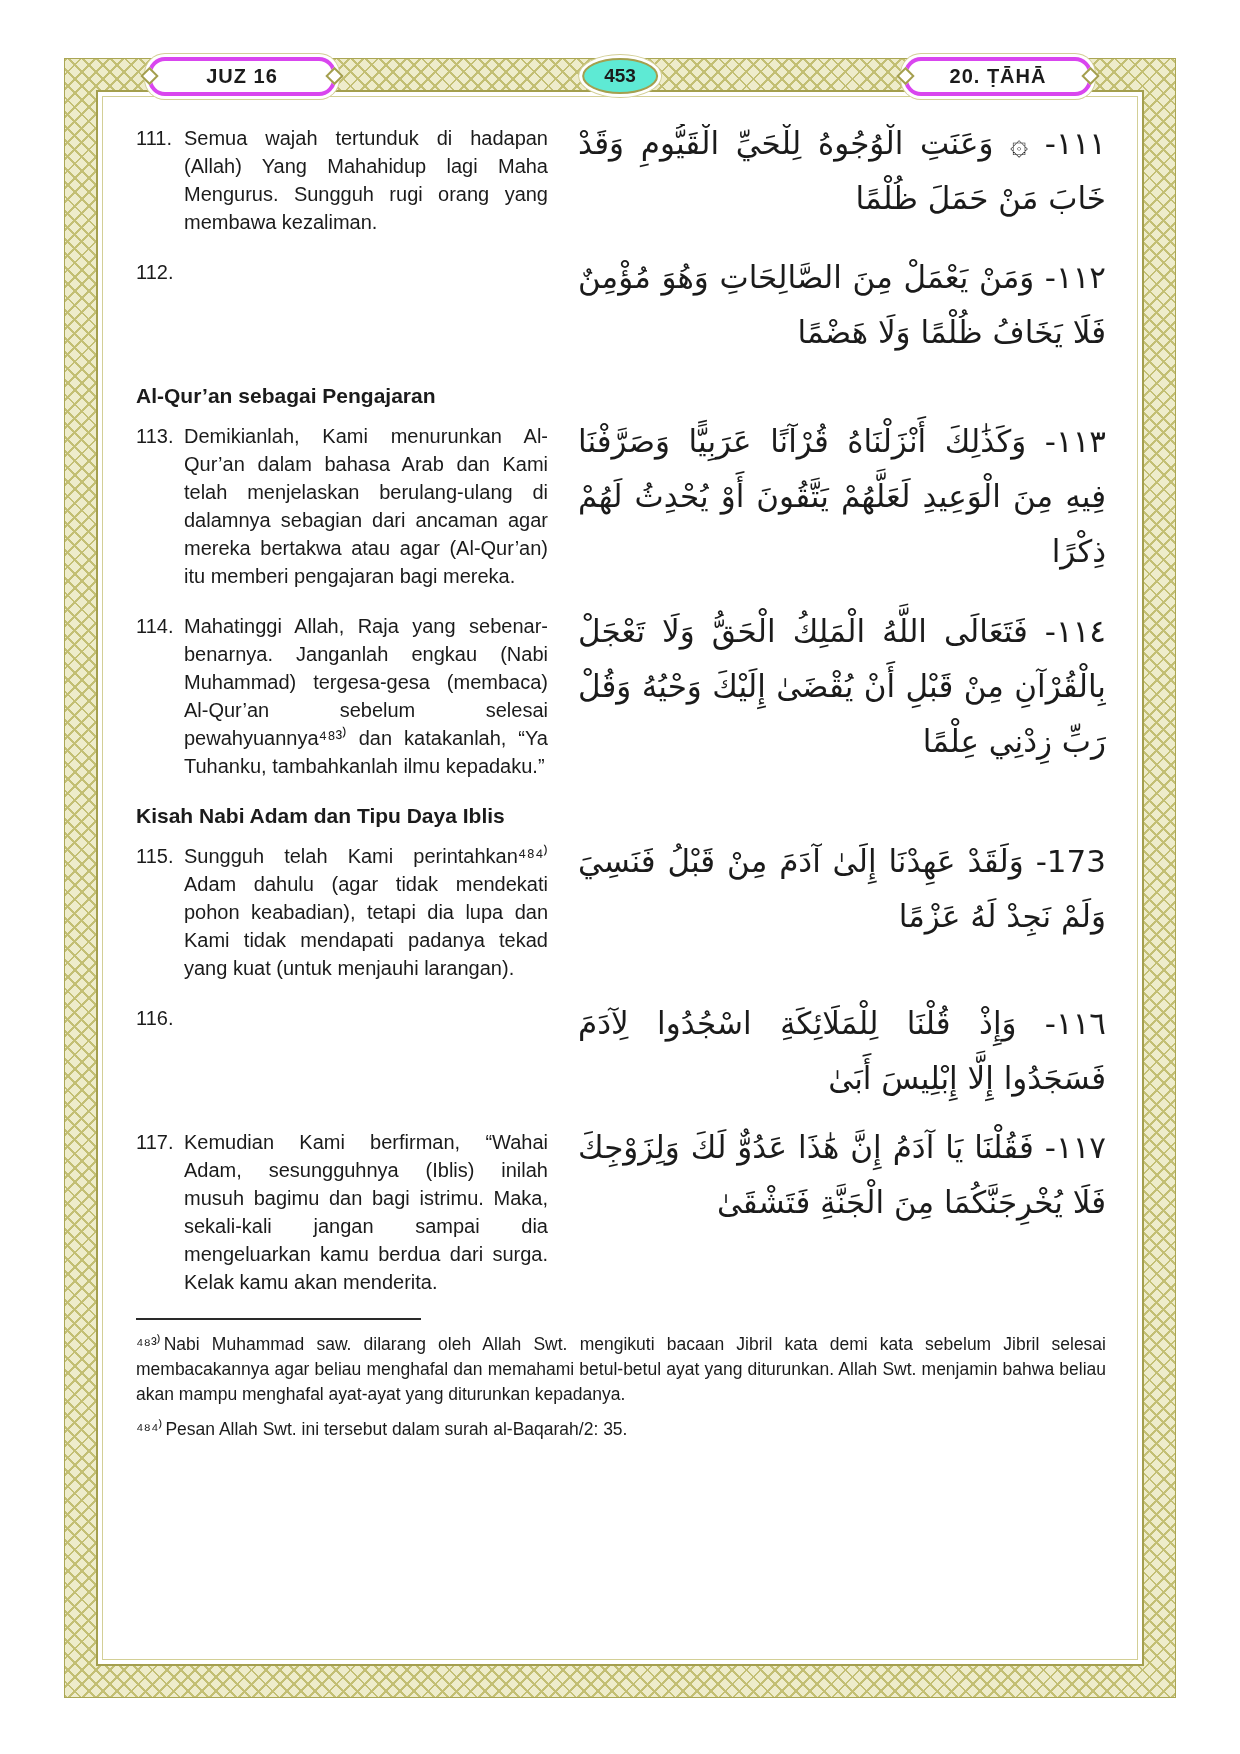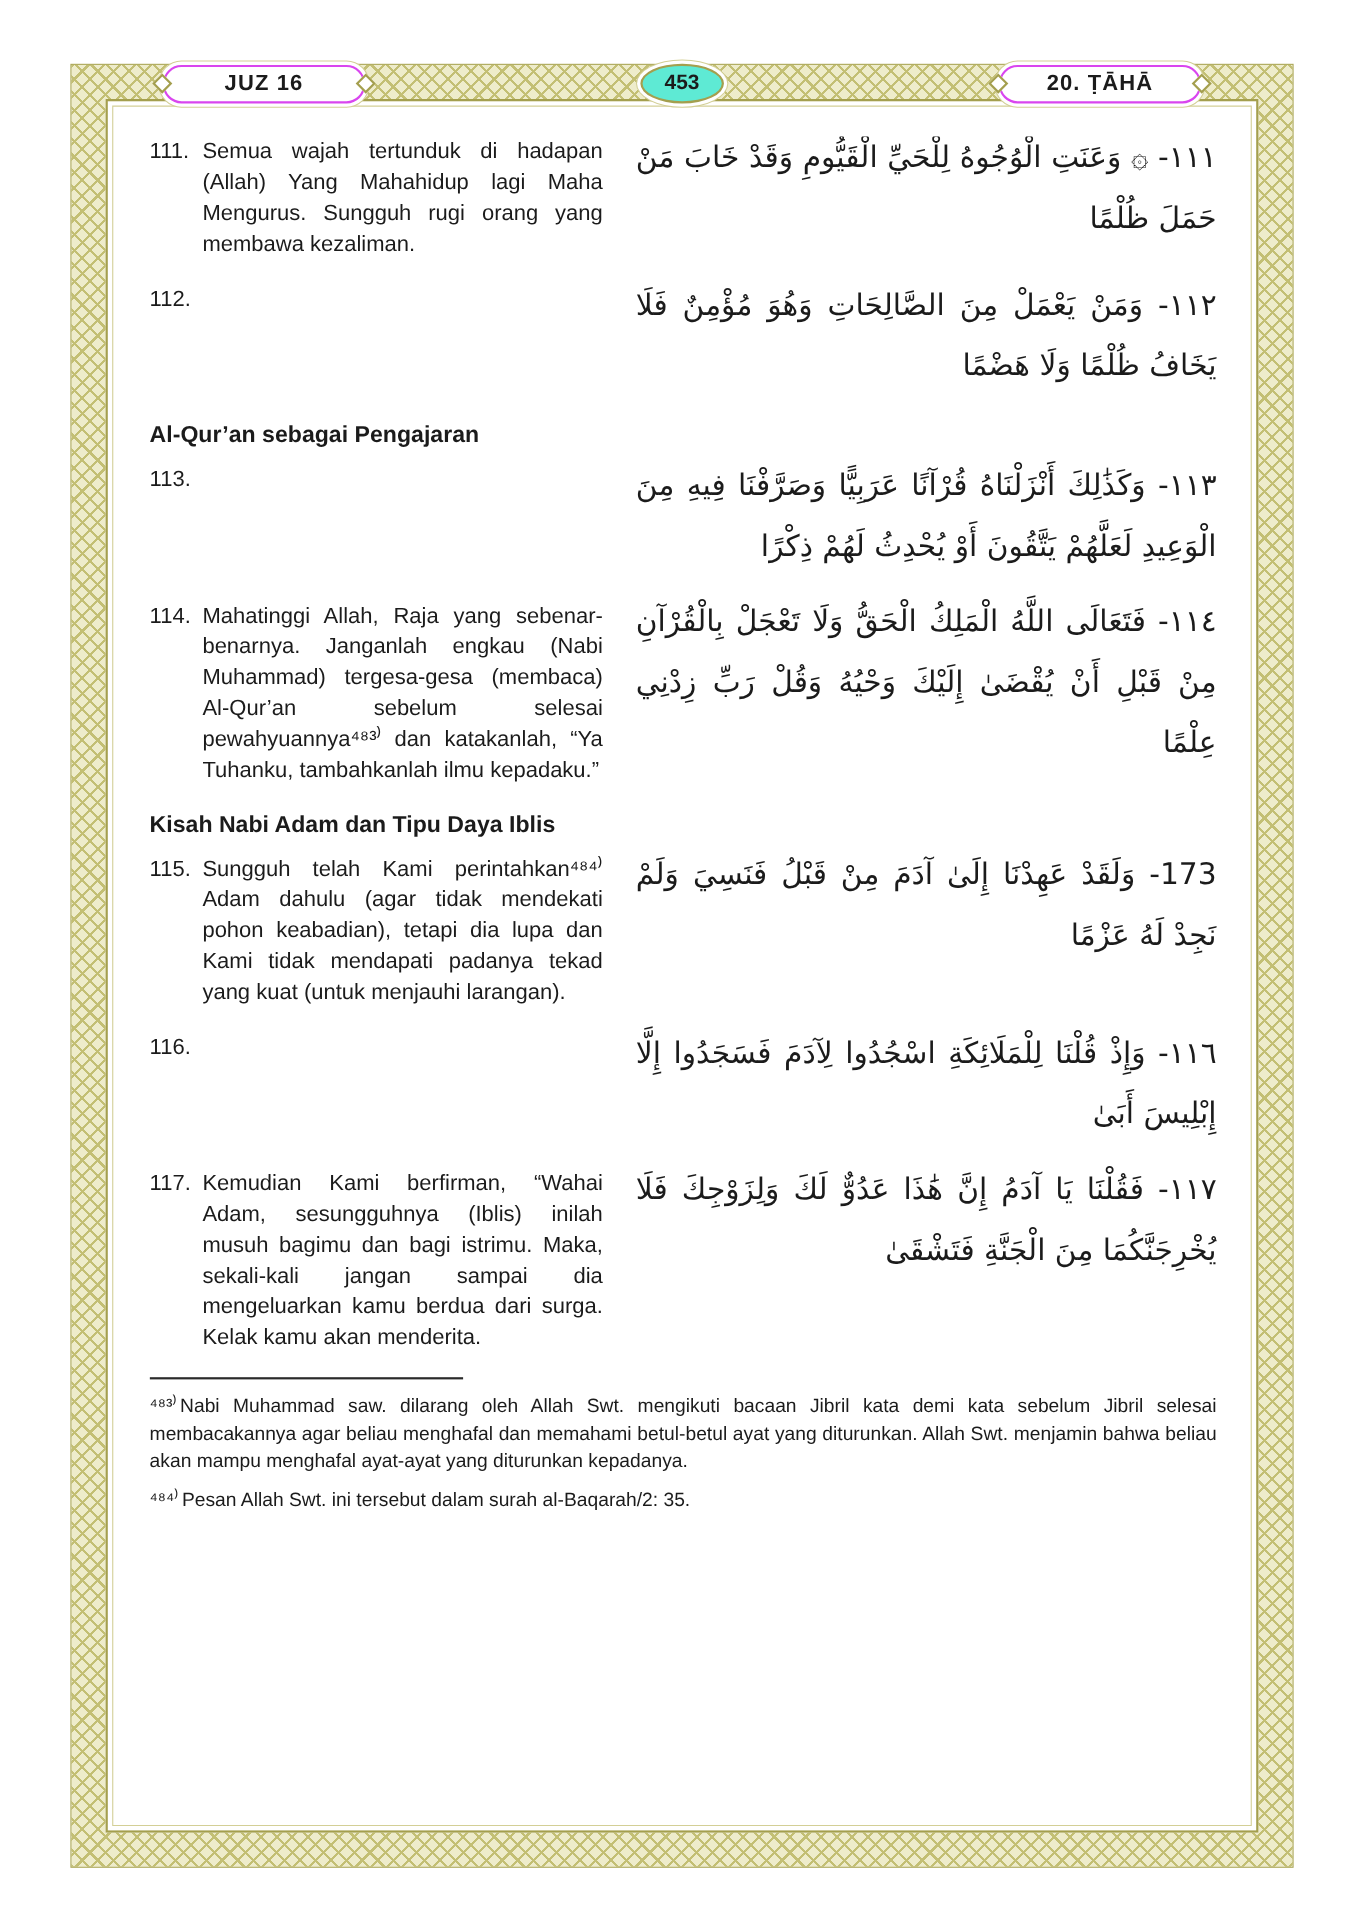--- a/index.html
+++ b/index.html
@@ -45,21 +45,21 @@
     right: 148px;
     height: 40px;
     display: flex;
     align-items: center;
     justify-content: space-between;
     z-index: 5;
   }
   .cartouche {
     position: relative;
     background: #fff;
-    border: 2px solid #d946ef;
+    border: 4px solid #d946ef;
     border-radius: 17px;
     box-shadow: 0 0 0 3px #fff, 0 0 0 4px #d3cf96;
     padding: 4px 30px;
     min-width: 120px;
     text-align: center;
     font-size: 20px;
     font-weight: bold;
     letter-spacing: 1px;
     white-space: nowrap;
   }
@@ -119,21 +119,21 @@
     flex: 1;
     margin: 0;
     font-size: 20px;
     line-height: 28px;
     text-align: justify;
   }
   .arabic-col {
     flex: 1;
     direction: rtl;
     font-family: "DejaVu Sans", sans-serif;
-    font-size: 27px;
+    font-size: 31px;
     line-height: 55px;
     text-align: justify;
     text-align-last: right;
     margin-top: -8px;
   }
   .section-heading {
     margin: 4px 0 12px 0;
     font-size: 21px;
     font-weight: bold;
     line-height: 28px;
@@ -185,20 +185,21 @@
       <span class="verse-num">112.</span>
     </div>
     <div class="arabic-col">١١٢- وَمَنْ يَعْمَلْ مِنَ الصَّالِحَاتِ وَهُوَ مُؤْمِنٌ فَلَا يَخَافُ ظُلْمًا وَلَا هَضْمًا</div>
   </div>
 
   <h2 class="section-heading">Al-Qur’an sebagai Pengajaran</h2>
 
   <div class="verse-row">
     <div class="indo-col">
       <span class="verse-num">113.</span>
+      <p class="indo-text">Demikianlah, Kami menurunkan Al-Qur’an dalam bahasa Arab dan Kami telah menjelaskan berulang-ulang di dalamnya sebagian dari ancaman agar mereka bertakwa atau agar (Al-Qur’an) itu memberi pengajaran bagi mereka.</p>
     </div>
     <div class="arabic-col">١١٣- وَكَذَٰلِكَ أَنْزَلْنَاهُ قُرْآنًا عَرَبِيًّا وَصَرَّفْنَا فِيهِ مِنَ الْوَعِيدِ لَعَلَّهُمْ يَتَّقُونَ أَوْ يُحْدِثُ لَهُمْ ذِكْرًا</div>
   </div>
 
   <div class="verse-row">
     <div class="indo-col">
       <span class="verse-num">114.</span>
       <p class="indo-text">Mahatinggi Allah, Raja yang sebenar-benarnya. Janganlah engkau (Nabi Muhammad) tergesa-gesa (membaca) Al-Qur’an sebelum selesai pewahyuannya⁴⁸³⁾ dan katakanlah, “Ya Tuhanku, tambahkanlah ilmu kepadaku.”</p>
     </div>
     <div class="arabic-col">١١٤- فَتَعَالَى اللَّهُ الْمَلِكُ الْحَقُّ وَلَا تَعْجَلْ بِالْقُرْآنِ مِنْ قَبْلِ أَنْ يُقْضَىٰ إِلَيْكَ وَحْيُهُ وَقُلْ رَبِّ زِدْنِي عِلْمًا</div>

